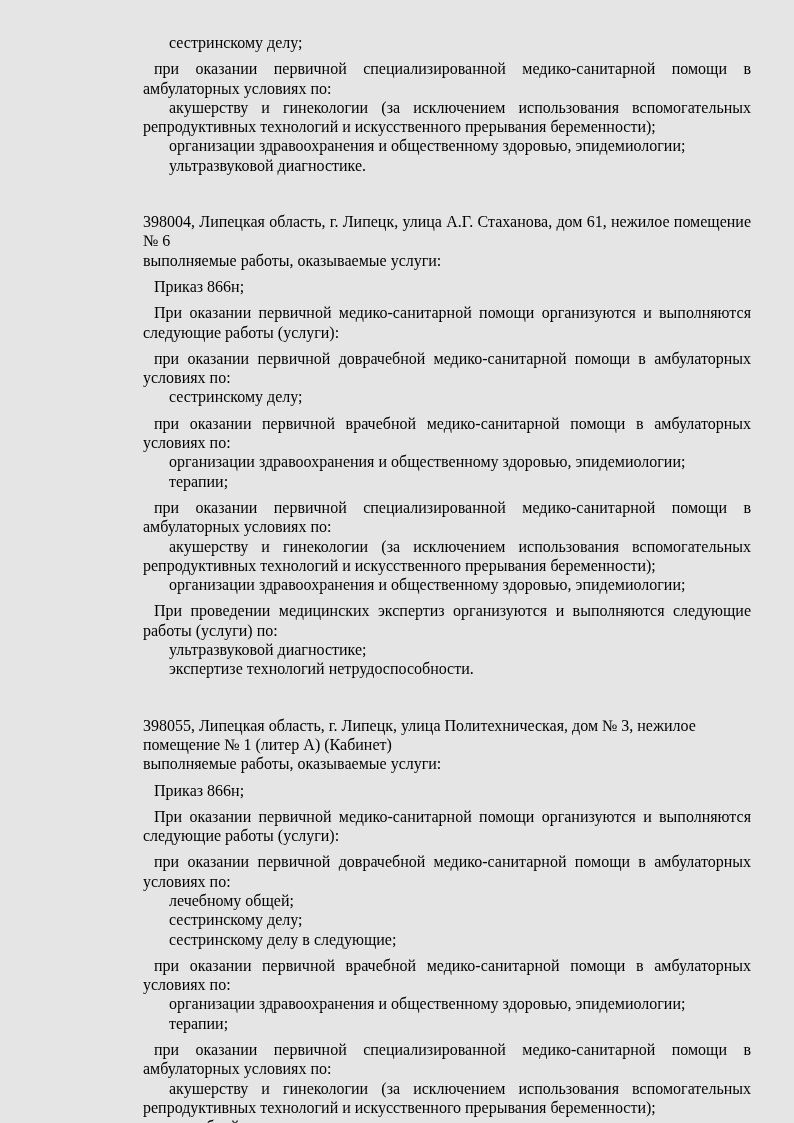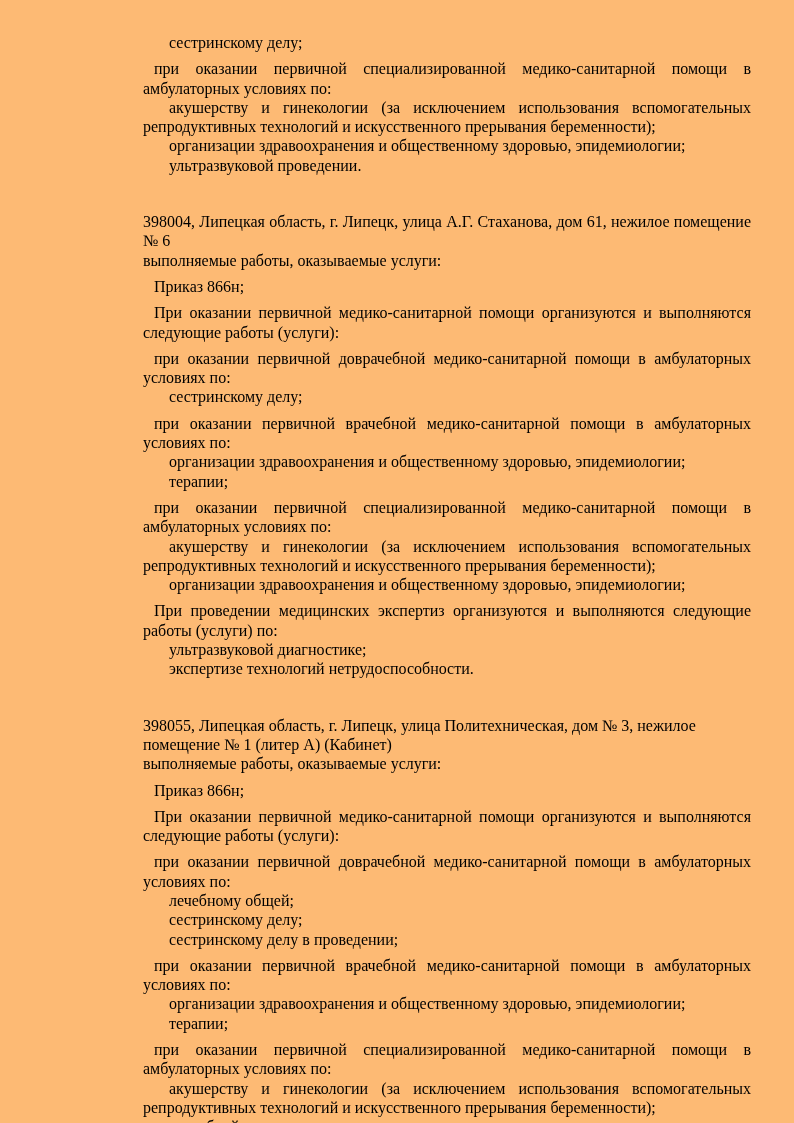--- a/index.html
+++ b/index.html
@@ -14,21 +14,21 @@
     font-family: "Liberation Serif", "DejaVu Serif", serif;
     font-size: 16px;
     line-height: 19.3px;
   }
   .page {
     box-sizing: border-box;
     width: 794px;
     height: 1123px;
     padding: 33px 43px 30px 143px;
     overflow: hidden;
-    background: #fdba74;
+    background: #e5e5e5;
   }
   .block { margin: 0; }
   .block + .block { margin-top: 37px; }
   .para {
     margin: 0;
     padding: 0;
     word-spacing: normal;
   }
   .para.just { text-align: justify; }
   .indent-none { text-indent: 0; }
@@ -38,21 +38,21 @@
 </head>
 <body>
 
 <div class="page">
   <div>
       <section class="block">
         <p class="para indent-item just">сестринскому делу;</p>
         <p class="para indent-sub just">при оказании первичной специализированной медико-санитарной помощи в амбулаторных условиях по:</p>
         <p class="para indent-item just">акушерству и гинекологии (за исключением использования вспомогательных репродуктивных технологий и искусственного прерывания беременности);</p>
         <p class="para indent-item just">организации здравоохранения и общественному здоровью, эпидемиологии;</p>
-        <p class="para indent-item just">ультразвуковой проведении.</p>
+        <p class="para indent-item just">ультразвуковой диагностике.</p>
       </section>
       <section class="block">
         <p class="para indent-none just">398004, Липецкая область, г. Липецк, улица А.Г. Стаханова, дом 61, нежилое помещение № 6</p>
         <p class="para indent-none just">выполняемые работы, оказываемые услуги:</p>
         <p class="para indent-sub just">Приказ 866н;</p>
         <p class="para indent-sub just">При оказании первичной медико-санитарной помощи организуются и выполняются следующие работы (услуги):</p>
         <p class="para indent-sub just">при оказании первичной доврачебной медико-санитарной помощи в амбулаторных условиях по:</p>
         <p class="para indent-item just">сестринскому делу;</p>
         <p class="para indent-sub just">при оказании первичной врачебной медико-санитарной помощи в амбулаторных условиях по:</p>
         <p class="para indent-item just">организации здравоохранения и общественному здоровью, эпидемиологии;</p>
@@ -65,21 +65,21 @@
         <p class="para indent-item just">экспертизе технологий нетрудоспособности.</p>
       </section>
       <section class="block">
         <p class="para indent-none">398055, Липецкая область, г. Липецк, улица Политехническая, дом № 3, нежилое помещение № 1 (литер А) (Кабинет)</p>
         <p class="para indent-none just">выполняемые работы, оказываемые услуги:</p>
         <p class="para indent-sub just">Приказ 866н;</p>
         <p class="para indent-sub just">При оказании первичной медико-санитарной помощи организуются и выполняются следующие работы (услуги):</p>
         <p class="para indent-sub just">при оказании первичной доврачебной медико-санитарной помощи в амбулаторных условиях по:</p>
         <p class="para indent-item just">лечебному общей;</p>
         <p class="para indent-item just">сестринскому делу;</p>
-        <p class="para indent-item just">сестринскому делу в проведении;</p>
+        <p class="para indent-item just">сестринскому делу в следующие;</p>
         <p class="para indent-sub just">при оказании первичной врачебной медико-санитарной помощи в амбулаторных условиях по:</p>
         <p class="para indent-item just">организации здравоохранения и общественному здоровью, эпидемиологии;</p>
         <p class="para indent-item just">терапии;</p>
         <p class="para indent-sub just">при оказании первичной специализированной медико-санитарной помощи в амбулаторных условиях по:</p>
         <p class="para indent-item just">акушерству и гинекологии (за исключением использования вспомогательных репродуктивных технологий и искусственного прерывания беременности);</p>
         <p class="para indent-item just">врачебной;</p>
       </section>
     </div>
 </div>
 

